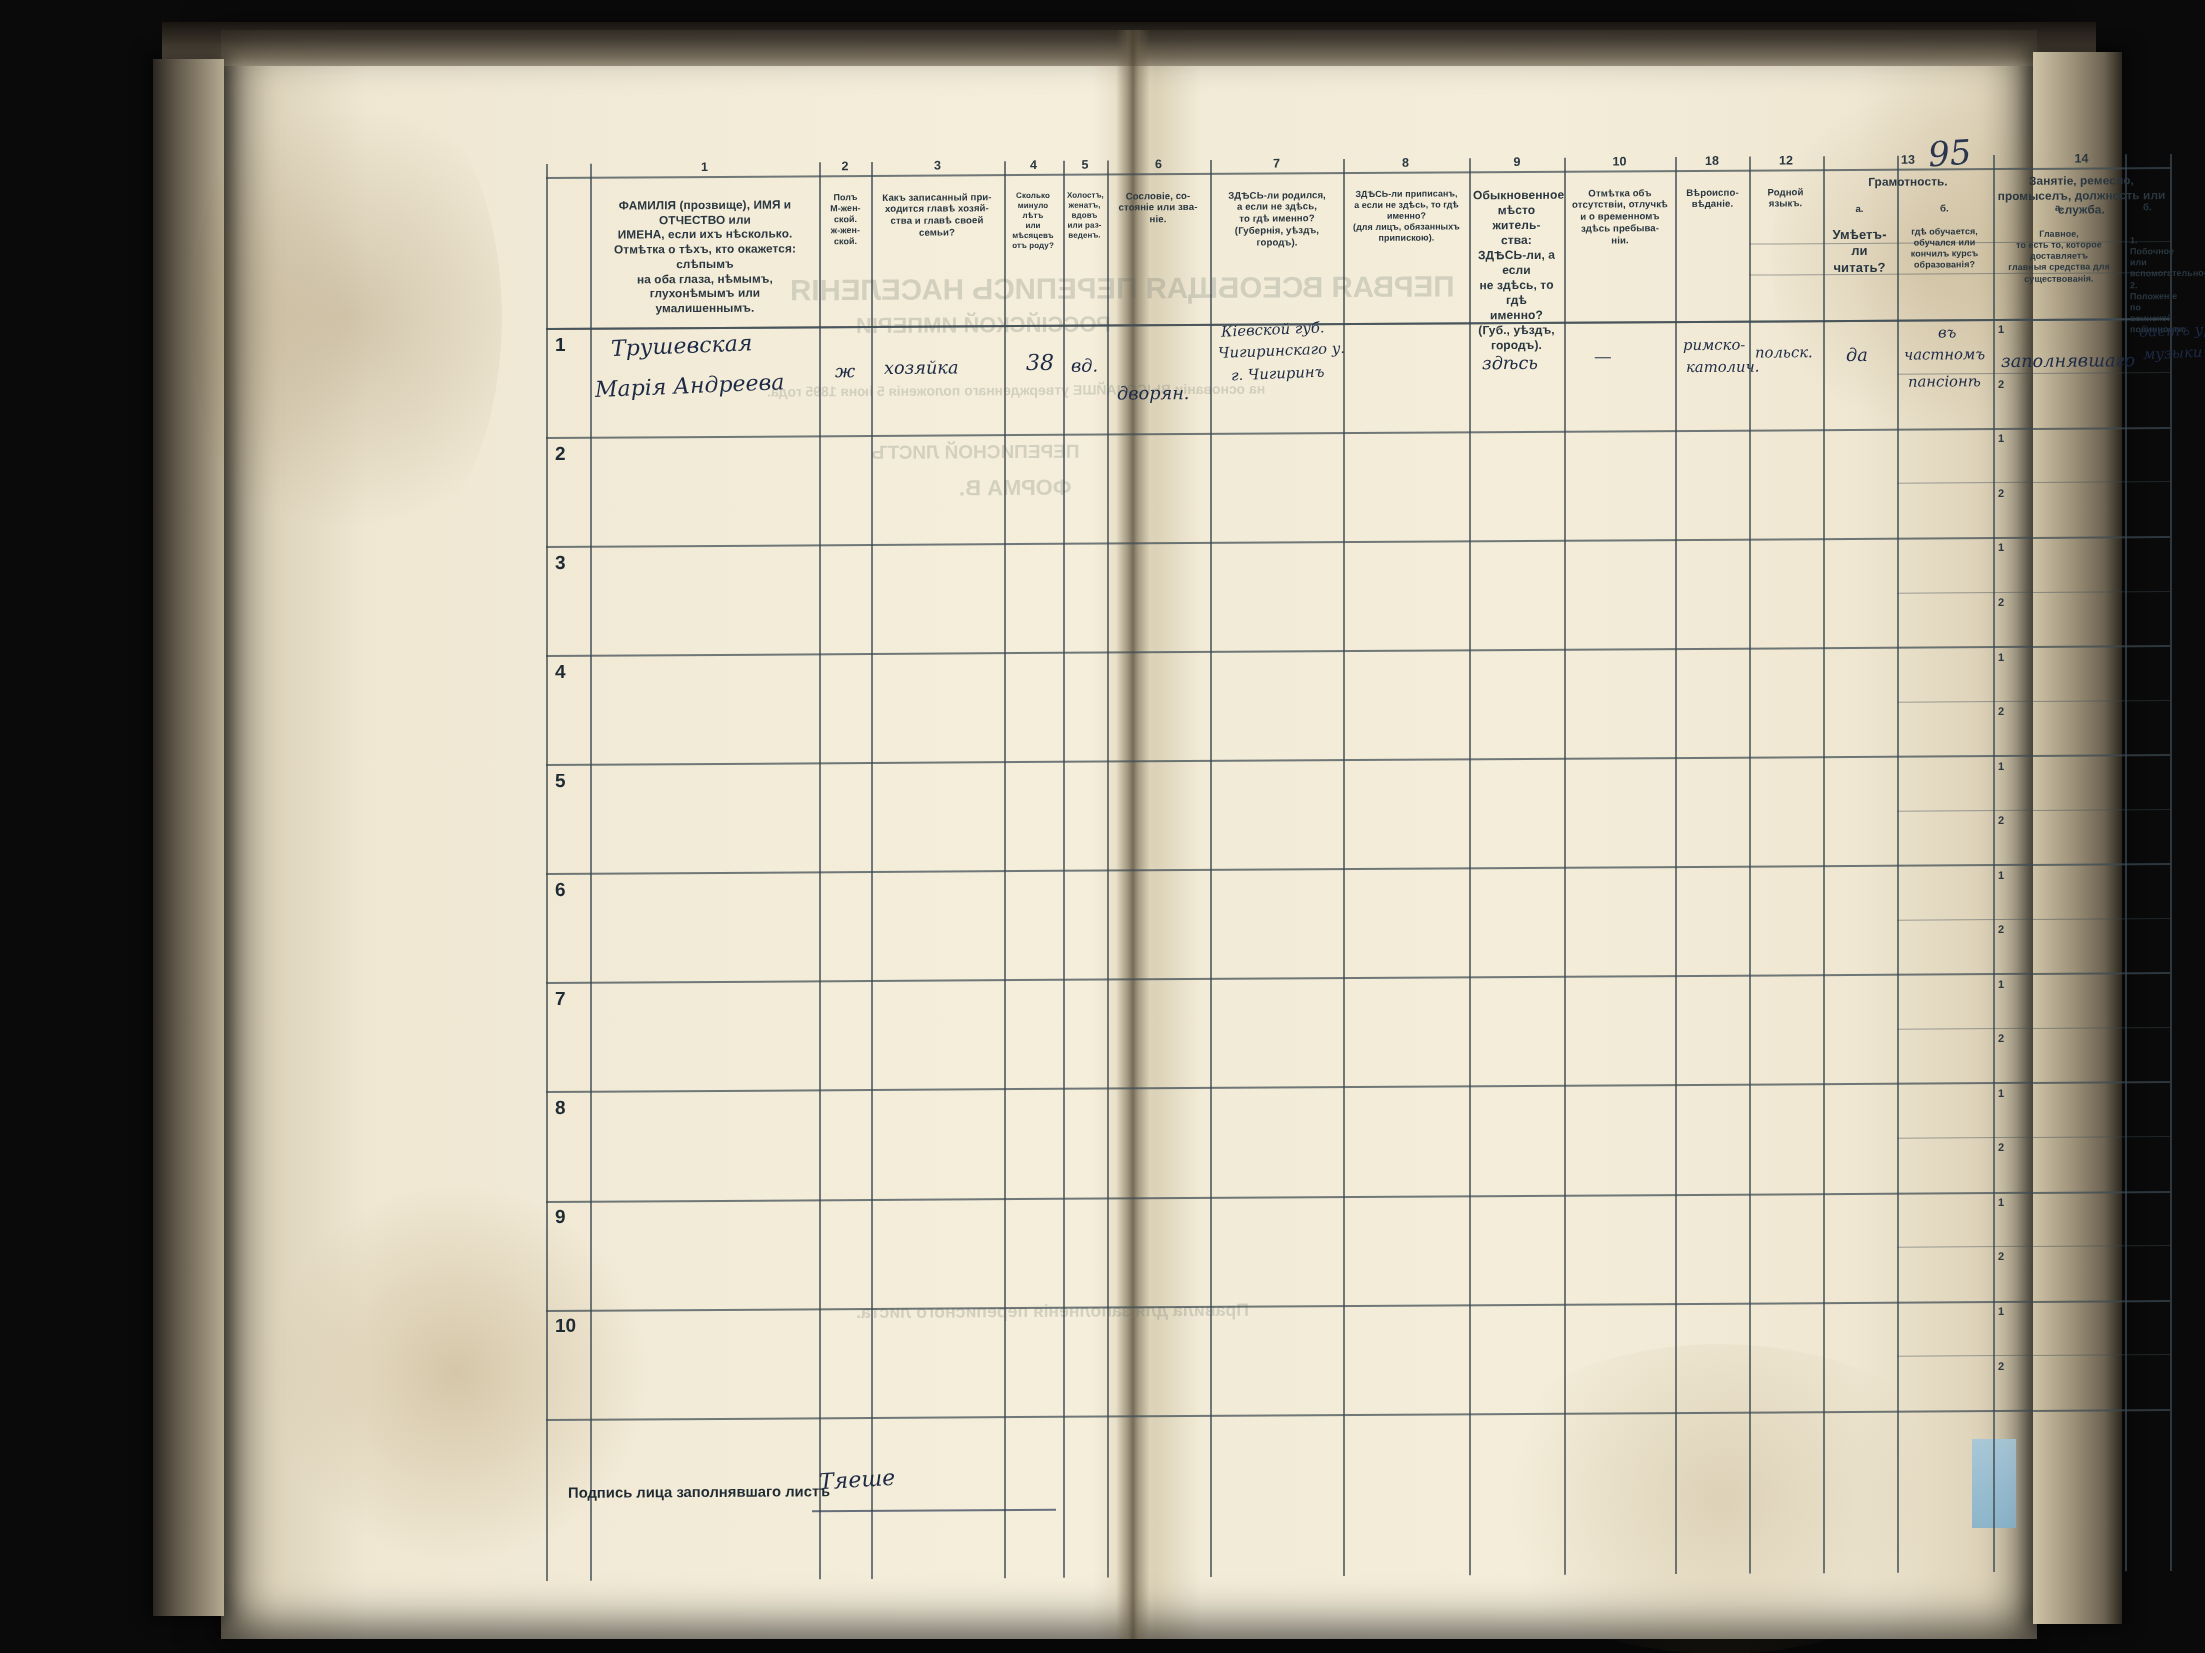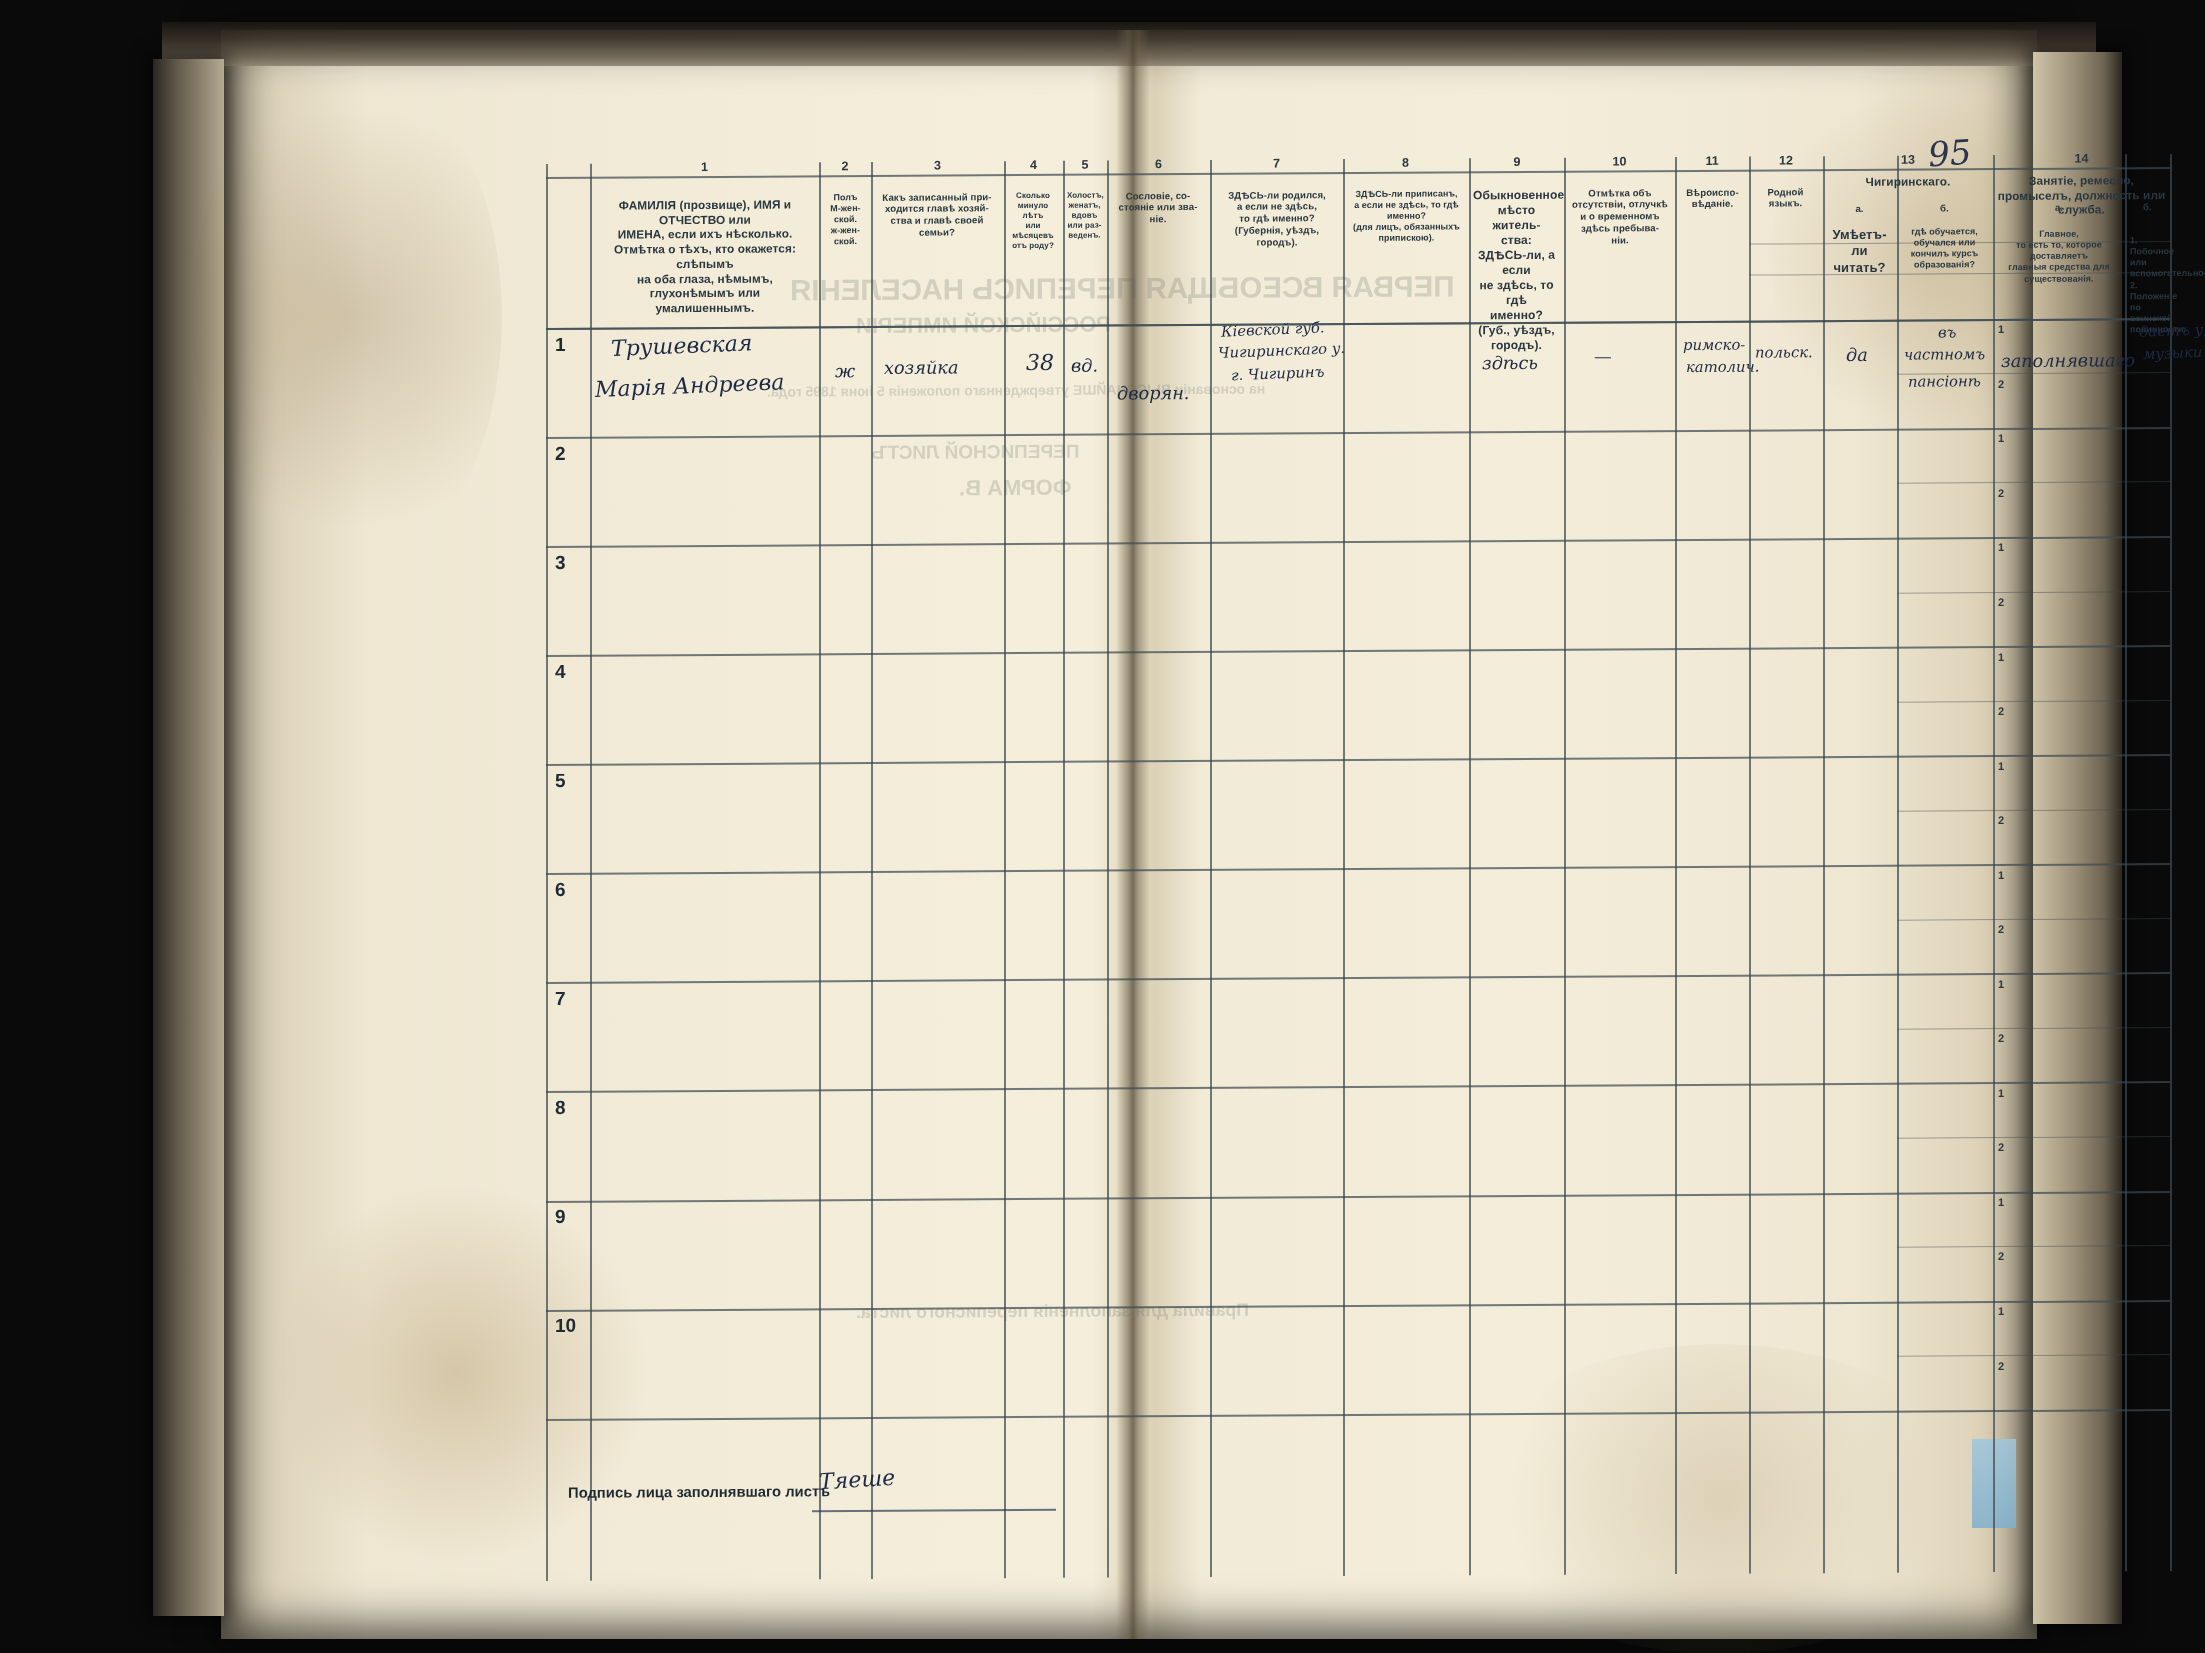--- a/index.html
+++ b/index.html
@@ -169,26 +169,26 @@
           <div class="colnum" style="left: 561px; width: 103px; top: -3px;">6</div>
           <div class="hdr" style="left: 565px; width: 94px; top: 29.5px; font-size: 9.6px;">Сословіе, со-<br>стояніе или зва-<br>ніе.</div>
           <div class="colnum" style="left: 664px; width: 133px; top: -3px;">7</div>
           <div class="hdr" style="left: 669px; width: 124px; top: 29.5px; font-size: 9.6px;">ЗДѢСЬ-ли родился,<br>а если не здѣсь,<br>то гдѣ именно?<br>(Губернія, уѣздъ, городъ).</div>
           <div class="colnum" style="left: 797px; width: 125px; top: -3px;">8</div>
           <div class="hdr" style="left: 802px; width: 117px; top: 29.5px; font-size: 8.9px;">ЗДѢСЬ-ли приписанъ,<br>а если не здѣсь, то гдѣ<br>именно?<br>(для лицъ, обязанныхъ<br>припискою).</div>
           <div class="colnum" style="left: 923px; width: 96px; top: -3px;">9</div>
           <div class="hdr" style="left: 927px; width: 87px; top: 29.5px; font-size: 12px;">Обыкновенное<br>мѣсто житель-<br>ства:<br>ЗДѢСЬ-ли, а если<br>не здѣсь, то гдѣ<br>именно?<br>(Губ., уѣздъ, городъ).</div>
           <div class="colnum" style="left: 1018px; width: 111px; top: -3px;">10</div>
           <div class="hdr" style="left: 1023px; width: 102px; top: 29.5px; font-size: 9.6px;">Отмѣтка объ<br>отсутствіи, отлучкѣ<br>и о временномъ<br>здѣсь пребыва-<br>ніи.</div>
-          <div class="colnum" style="left: 1129px; width: 74px; top: -3px;">11</div>
+          <div class="colnum" style="left: 1129px; width: 74px; top: -3px;">18</div>
           <div class="hdr" style="left: 1134px; width: 65px; top: 29.5px; font-size: 9.6px;">Вѣроиспо-<br>вѣданіе.</div>
           <div class="colnum" style="left: 1203px; width: 74px; top: -3px;">12</div>
           <div class="hdr" style="left: 1207px; width: 65px; top: 29.5px; font-size: 9.6px;">Родной<br>языкъ.</div>
           <div class="colnum" style="left: 1277px; width: 170px; top: -3px;">13</div>
-          <div class="hdr" style="left: 1280px; width: 164px; top: 19px; font-size: 11.8px;">Чигиринскаго.</div>
+          <div class="hdr" style="left: 1280px; width: 164px; top: 19px; font-size: 11.8px;">Грамотность.</div>
           <div class="hdr" style="left: 1281px; width: 65px; top: 47px; font-size: 9.6px;">а.</div>
           <div class="hdr" style="left: 1281px; width: 65px; top: 71px; font-size: 13px;">Умѣетъ-<br>ли<br>читать?</div>
           <div class="hdr" style="left: 1355px; width: 87px; top: 47px; font-size: 9.6px;">б.</div>
           <div class="hdr" style="left: 1355px; width: 87px; top: 71px; font-size: 8.9px;">гдѣ обучается,<br>обучался или<br>кончилъ курсъ<br>образованія?</div>
           <div class="colnum" style="left: 1447px; width: 177px; top: -3px;">14</div>
           <div class="hdr" style="left: 1450px; width: 171px; top: 19px; font-size: 11.8px;">Занятіе, ремесло, промыселъ, должность или служба.</div>
           <div class="hdr" style="left: 1451px; width: 124px; top: 47px; font-size: 9.6px;">а.</div>
           <div class="hdr" style="left: 1451px; width: 124px; top: 74px; font-size: 8.9px;">Главное,<br>то есть то, которое доставляетъ<br>главныя средства для существованія.</div>
           <div class="hdr" style="left: 1584px; width: 35px; top: 47px; font-size: 9.6px;">б.</div>
           <div class="hdr" style="left: 1584px; width: 35px; top: 81px; font-size: 8.9px; text-align: left;">1. Побочное или вспомогательное.<br>2. Положеніе по воинской повинности.</div>

